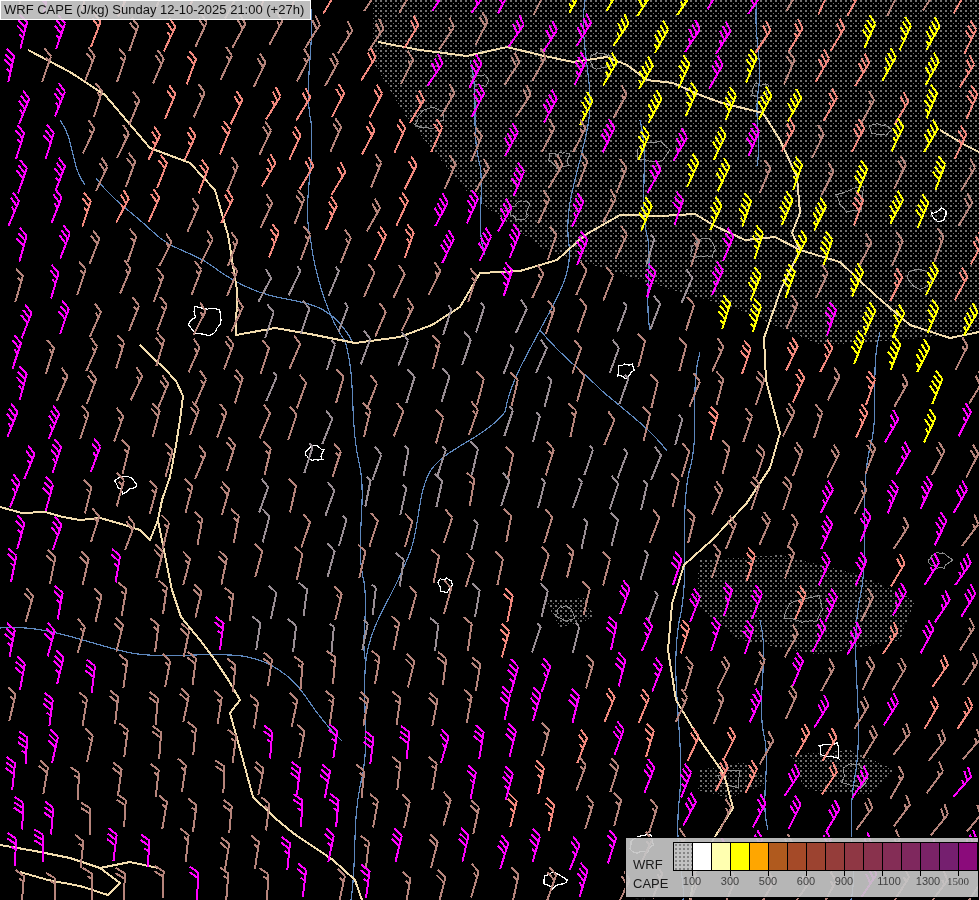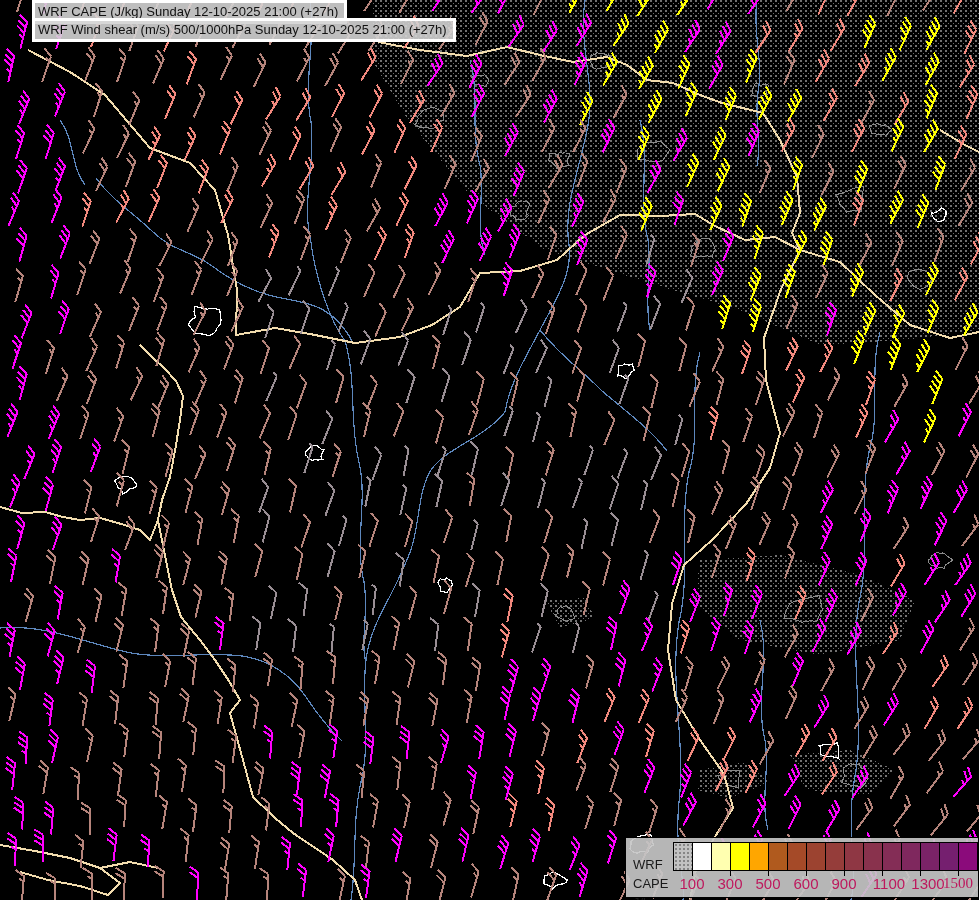--- a/index.html
+++ b/index.html
@@ -3,23 +3,23 @@
 <meta charset="utf-8">
 <style>
   html,body{margin:0;padding:0;background:#222;}
   .stage{
     position:relative;width:979px;height:900px;overflow:hidden;
     background:#000;font-family:"Liberation Sans",sans-serif;
   }
   .stage svg{position:absolute;left:0;top:0;}
   .title-line{
     position:absolute;left:0;white-space:nowrap;
-    background:var(--title-bg);border:3px solid #ffffff;
+    background:var(--title-bg);border:1px solid #ffffff;
     color:var(--title-fg);font-size:13px;line-height:16px;
-    padding:1px 6px 1px 3px;z-index:5;margin-left:32px;
+    padding:1px 6px 1px 3px;z-index:5;
   }
   #title1{top:0;}
   #title2{top:18px;}
   .legend{
     position:absolute;left:625px;top:837px;width:352px;height:59px;
     background:var(--legend-bg);border:1px solid #000;z-index:5;
   }
   .legend-labels{position:absolute;left:7px;top:1px;font-size:13px;line-height:19px;color:#1a1a1a;margin-top:16px;}
   .legend-labels div{white-space:nowrap;}
   .colorbar{
@@ -28,21 +28,21 @@
   }
   .cbar-cell{width:18px;height:27px;border-right:1px solid #000;box-sizing:content-box;}
   .cbar-cell:last-child{border-right:none;}
   .cell-hatch{
     background-color:#c2c2c2;
     background-image:radial-gradient(#868686 26%, rgba(0,0,0,0) 27%);
     background-size:4px 4px;
   }
   .cbar-tick{position:absolute;width:1px;height:7px;background:#000;top:31px;}
   .cbar-ticklabel{
-    position:absolute;top:37px;font-size:15px;color:#be185d;
+    position:absolute;top:37px;font-size:11px;color:#404040;
     transform:translateX(-50%);white-space:nowrap;
   }
 </style>
 </head>
 <body>
 
 <div class="stage">
   <svg id="map-svg" width="979" height="900" viewBox="0 0 979 900" shape-rendering="crispEdges">
       <rect x="0" y="0" width="979" height="900" fill="#000000"></rect>
       <defs>
@@ -839,21 +839,20 @@
         <path d="M0,0 L0,-27 M0,-27 L-9,-32.5 M0,-21.5 L-9,-27.0" stroke="#b5847b" transform="translate(794.1,903.7) rotate(35.5)"></path>
         <path d="M0,0 L0,-27 M0,-27 L-9,-32.5 M0,-21.5 L-4.5,-24.3" stroke="#b5847b" transform="translate(823.2,904.8) rotate(28.3)"></path>
         <path d="M0,0 L0,-27 M0,-27 L-9,-32.5 M0,-21.5 L-9,-27.0 M0,-16 L-9,-21.5" stroke="#ff00ff" transform="translate(861.7,896.9) rotate(33.6)"></path>
         <path d="M0,0 L0,-27 M0,-27 L-9,-32.5 M0,-21.5 L-4.5,-24.3" stroke="#b5847b" transform="translate(894.8,900.1) rotate(31.9)"></path>
         <path d="M0,0 L0,-27 M0,-27 L-9,-32.5 M0,-21.5 L-4.5,-24.3" stroke="#b5847b" transform="translate(931.3,902.0) rotate(36.6)"></path>
         <path d="M0,0 L0,-27 M0,-27 L-9,-32.5 M0,-21.5 L-4.5,-24.3" stroke="#b5847b" transform="translate(968.7,900.4) rotate(34.7)"></path>
       </g>
     </svg>
 
   <div class="title-line" id="title1">WRF CAPE (J/kg) Sunday 12-10-2025 21:00 (+27h)</div>
-  <div class="title-line" id="title2">WRF Wind shear (m/s) 500/1000hPa Sunday 12-10-2025 21:00 (+27h)</div>
 
   <div class="legend">
     <div class="legend-labels">
       <div>WRF</div>
       <div>CAPE</div>
       <div>J/kg</div>
     </div>
     <div class="colorbar" id="colorbar">
         <div class="cbar-cell cell-hatch"></div>
         <div class="cbar-cell" style="background: rgb(255, 255, 255);"></div>

